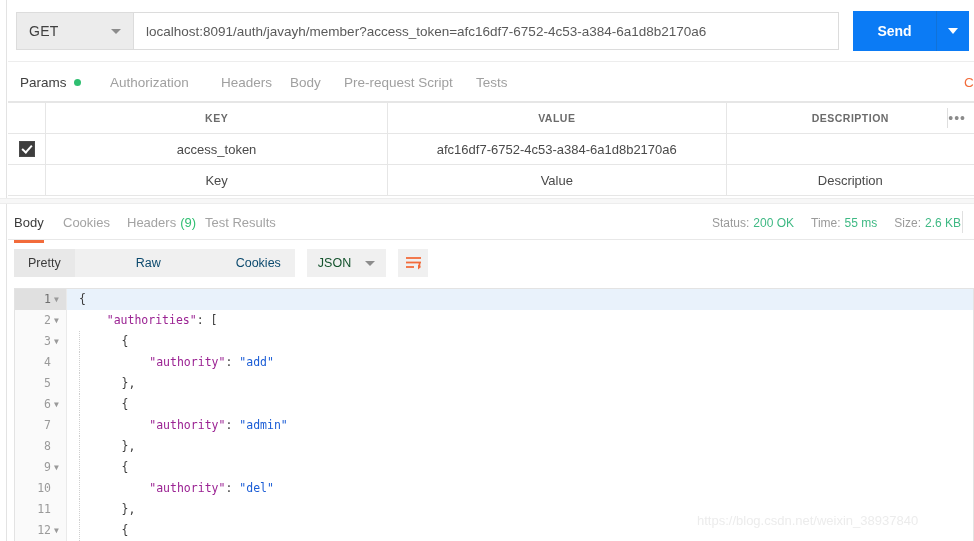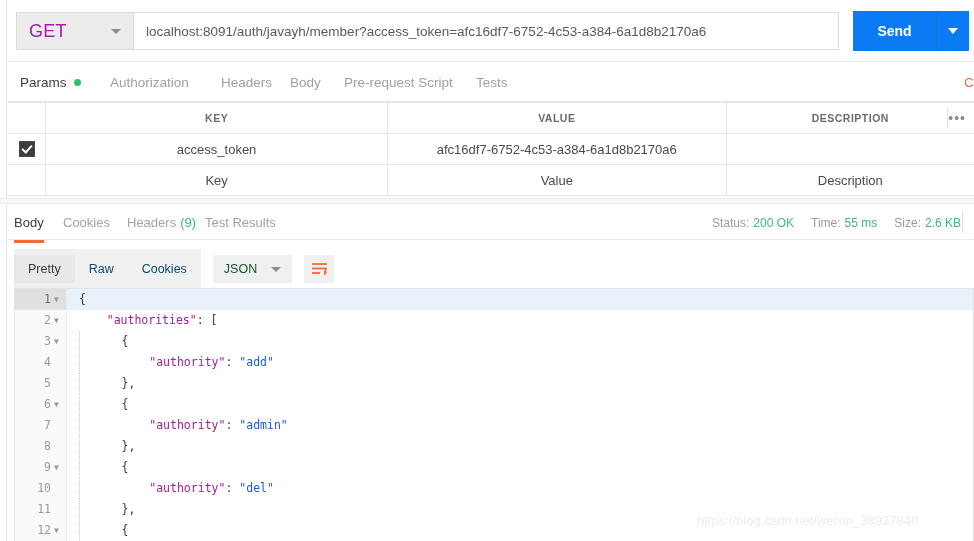--- a/index.html
+++ b/index.html
@@ -49,22 +49,22 @@
     background: #ececec;
     border: 1px solid #dcdcdc;
     border-right: none;
     box-sizing: border-box;
     display: flex;
     align-items: center;
     padding: 0 12px;
     cursor: pointer;
   }
   .method-label {
-    font-size: 18px;
-    color: #a21caf;
+    font-size: 14px;
+    color: #404040;
     letter-spacing: .3px;
     flex: 1;
   }
   .caret {
     width: 0; height: 0;
     border-left: 5px solid transparent;
     border-right: 5px solid transparent;
     border-top: 5px solid #8c8c8c;
   }
   .url-input {
@@ -285,24 +285,25 @@
   }
 
   
   .vtoolbar {
     position: absolute;
     left: 14px; top: 249px;
     display: flex;
     align-items: center;
   }
   .seg {
-    height: 40px;
+    height: 28px;
     background: #f0f0f0;
     display: flex;
-    align-items: center;
+    align-items: flex-start;
+    gap: 47px;
   }
   .seg-item {
     height: 28px;
     padding: 0 14px;
     display: flex;
     align-items: center;
     font-size: 12.5px;
     color: #0c4a6e;
     cursor: pointer;
   }

